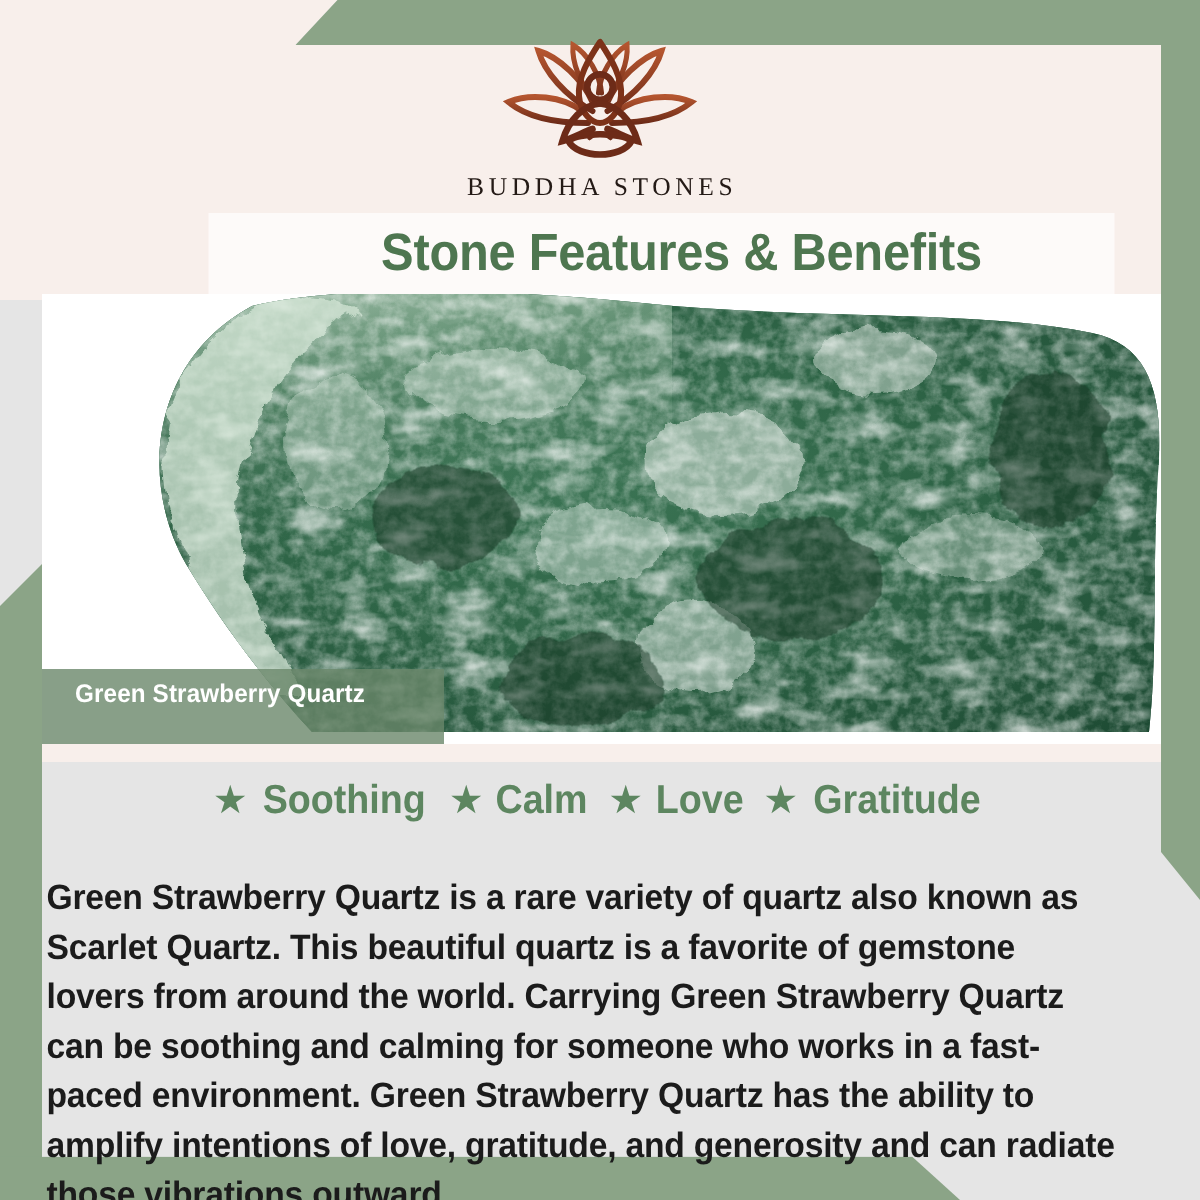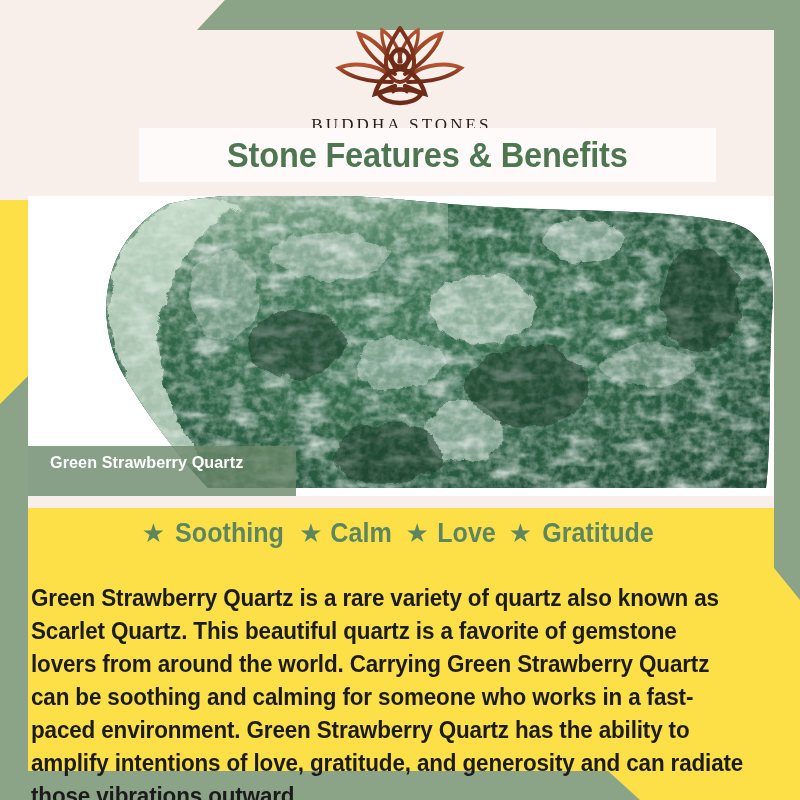--- a/index.html
+++ b/index.html
@@ -10,21 +10,21 @@
     width: 800px;
     height: 800px;
     background: #ffffff;
     font-family: "Liberation Sans", sans-serif;
     overflow: hidden;
   }
   .poster {
     position: relative;
     width: 800px;
     height: 800px;
-    background: #fde047;
+    background: #e5e5e5;
     overflow: hidden;
   }
 
   
   .frame-top {
     position: absolute;
     top: 0;
     left: 0;
     width: 800px;
     height: 30px;
@@ -86,28 +86,29 @@
     font-family: "Liberation Serif", serif;
     font-size: 17px;
     letter-spacing: 3.1px;
     color: #241a16;
     text-indent: 3px;
   }
 
   
   .title-band {
     position: absolute;
-    top: 128px;
+    top: 142px;
     left: 139px;
     width: 577px;
     height: 54px;
     background: #fdfaf9;
     display: flex;
     align-items: center;
     justify-content: center;
+    padding-left: 27px;
   }
   .title-text {
     font-family: "Liberation Sans Narrow", "Liberation Sans", sans-serif;
     font-size: 35px;
     font-weight: bold;
     color: #4e7650;
     letter-spacing: -0.2px;
     transform: scaleX(0.93);
     white-space: nowrap;
   }

